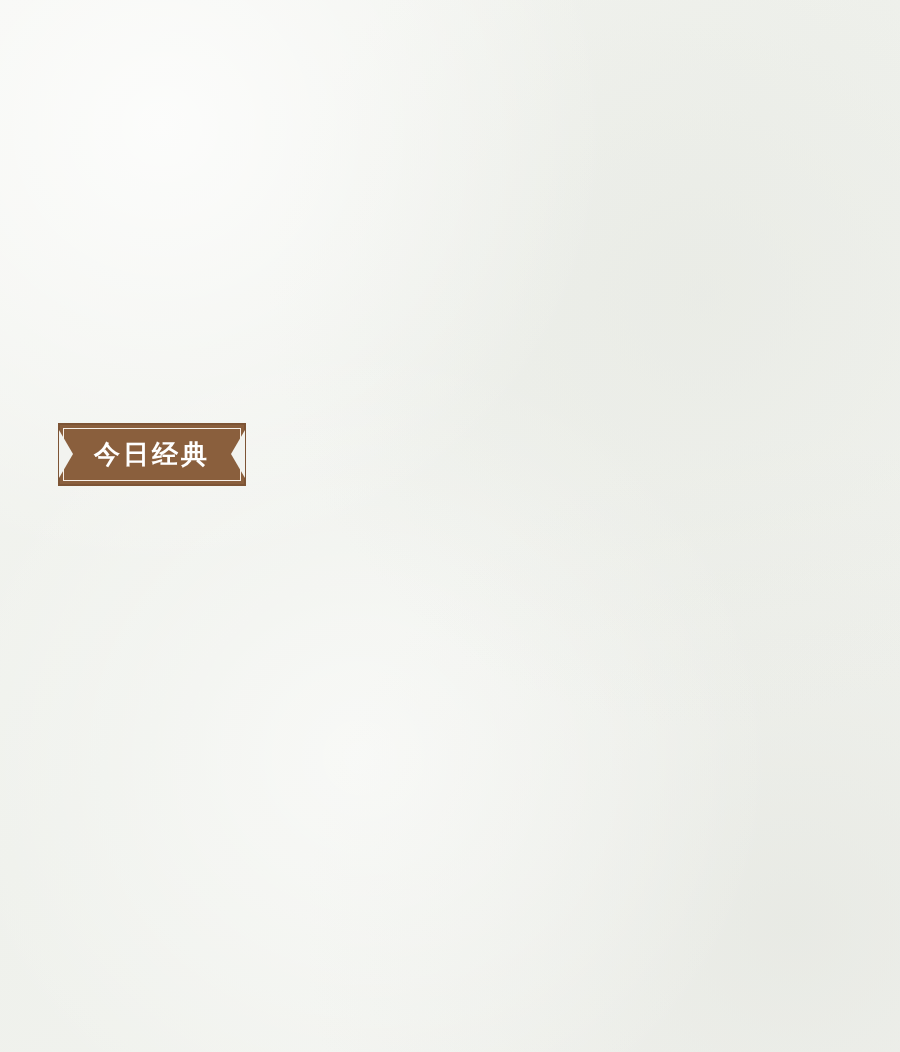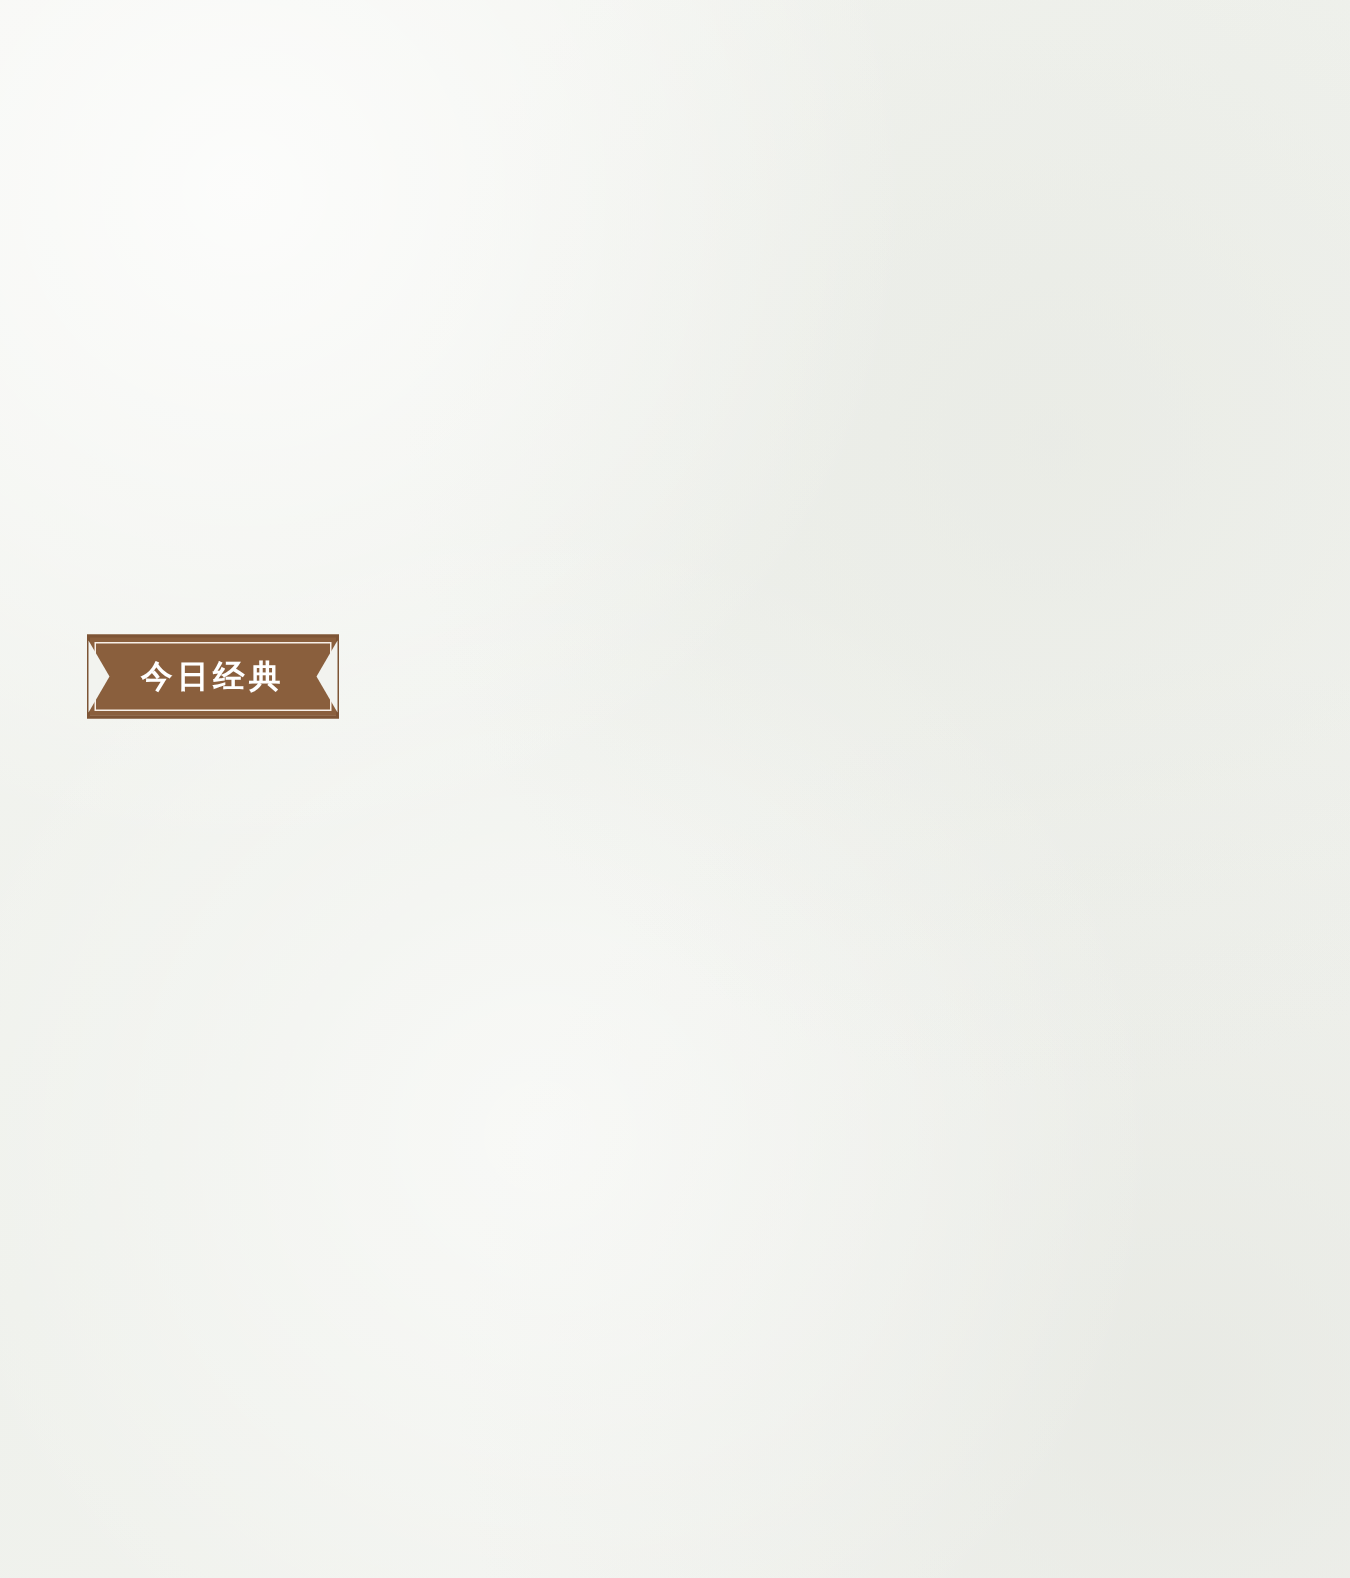--- a/index.html
+++ b/index.html
@@ -74,21 +74,21 @@
     margin: 88px 0 0 58px;
     display: inline-block;
     position: relative;
   }
   .banner {
     position: relative;
     display: inline-block;
     background: #8a5f3d;
     color: #ffffff;
     padding: 12px 34px;
-    font-size: 21px;
+    font-size: 26px;
     letter-spacing: 3px;
     font-weight: 600;
     border: 2px solid #7d5435;
     box-shadow: inset 0 0 0 3px #8a5f3d, inset 0 0 0 4px #f7efe7;
   }
   .banner::before,
   .banner::after {
     content: "";
     position: absolute;
     top: 50%;

